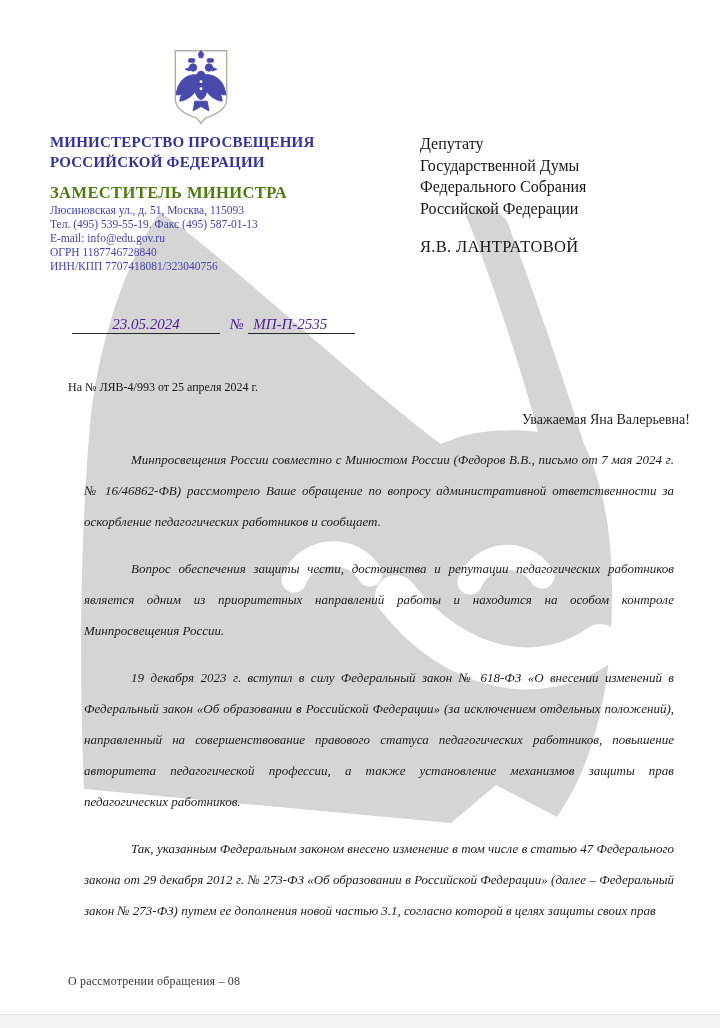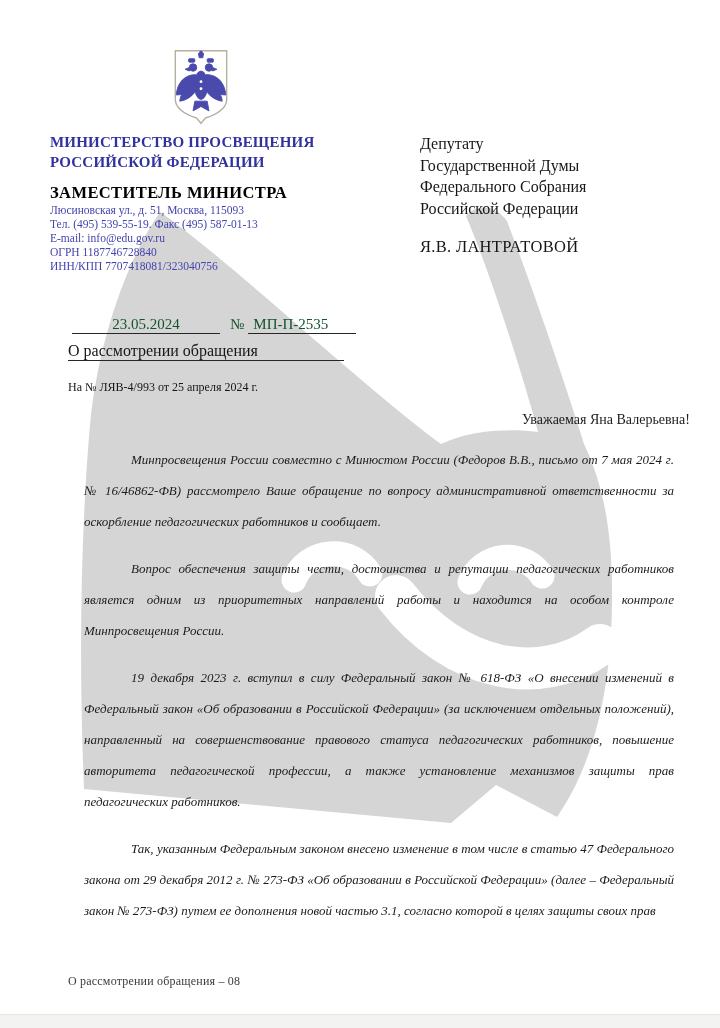--- a/index.html
+++ b/index.html
@@ -17,29 +17,29 @@
   
   .content{position:absolute;inset:0;z-index:1;}
 
   
   .emblem{left:170px;top:48px;width:62px;height:78px;}
 
   
   .ministry{left:50px;top:132px;width:308px;text-align:left;color:#32329e;}
   .ministry .m-line{font-weight:bold;font-size:15px;line-height:20px;letter-spacing:.2px;}
   .ministry .m-short{font-weight:bold;font-size:15px;line-height:20px;margin-top:5px;}
-  .ministry .m-position{font-weight:bold;font-size:16.5px;line-height:20px;margin-top:11px;color:#000000;letter-spacing:.4px;}
+  .ministry .m-position{font-weight:bold;font-size:16.5px;line-height:20px;margin-top:11px;color:#4d7c0f;letter-spacing:.4px;}
   .ministry .m-addr{font-size:11.5px;line-height:14px;color:#4444ad;}
 
   
   .recipient{left:420px;top:133px;width:260px;font-size:16px;line-height:21.5px;color:#161616;}
   .recipient .r-name{margin-top:17px;font-size:16.5px;letter-spacing:.3px;}
 
   
-  .ref-row{left:72px;top:316px;width:300px;font-size:15px;color:#14532d;white-space:nowrap;}
+  .ref-row{left:72px;top:316px;width:300px;font-size:15px;color:#4c1d95;white-space:nowrap;font-style:italic;}
   .u{border-bottom:1.5px solid #262626;}
   .ref-date{display:inline-block;min-width:148px;text-align:center;}
   .ref-no{margin-left:10px;}
   .ref-num{display:inline-block;padding:0 28px 0 5px;margin-left:4px;}
   .subject{left:68px;top:342px;font-size:16px;color:#161616;}
   .subject span{display:inline-block;border-bottom:1.5px solid #262626;padding-right:86px;}
   .reply-to{left:68px;top:380px;font-size:12px;color:#161616;}
 
   
   .letter-body{left:68px;top:412px;width:622px;}
@@ -123,23 +123,20 @@
     <div>Государственной Думы</div>
     <div>Федерального Собрания</div>
     <div>Российской Федерации</div>
     <div class="r-name">Я.В. ЛАНТРАТОВОЙ</div>
   </div>
 
   <div class="layer ref-row">
     <span class="u ref-date">23.05.2024</span><span class="ref-no">№</span><span class="u ref-num">МП-П-2535</span>
   </div>
 
-  <div class="layer subject">
-    <span>О рассмотрении обращения</span>
-  </div>
 
   <div class="layer reply-to">На № ЛЯВ-4/993 от 25 апреля 2024 г.</div>
 
   <div class="layer letter-body">
     <p class="salutation">Уважаемая Яна Валерьевна!</p>
     <p class="para">Минпросвещения России совместно с Минюстом России (Федоров В.В., письмо от 7 мая 2024 г. № 16/46862-ФВ) рассмотрело Ваше обращение по вопросу административной ответственности за оскорбление педагогических работников и сообщает.</p>
     <p class="para">Вопрос обеспечения защиты чести, достоинства и репутации педагогических работников является одним из приоритетных направлений работы и находится на особом контроле Минпросвещения России.</p>
     <p class="para">19 декабря 2023 г. вступил в силу Федеральный закон № 618-ФЗ «О внесении изменений в Федеральный закон «Об образовании в Российской Федерации» (за исключением отдельных положений), направленный на совершенствование правового статуса педагогических работников, повышение авторитета педагогической профессии, а также установление механизмов защиты прав педагогических работников.</p>
     <p class="para">Так, указанным Федеральным законом внесено изменение в том числе в статью 47 Федерального закона от 29 декабря 2012 г. № 273-ФЗ «Об образовании в Российской Федерации» (далее – Федеральный закон № 273-ФЗ) путем ее дополнения новой частью 3.1, согласно которой в целях защиты своих прав</p>
   </div>

